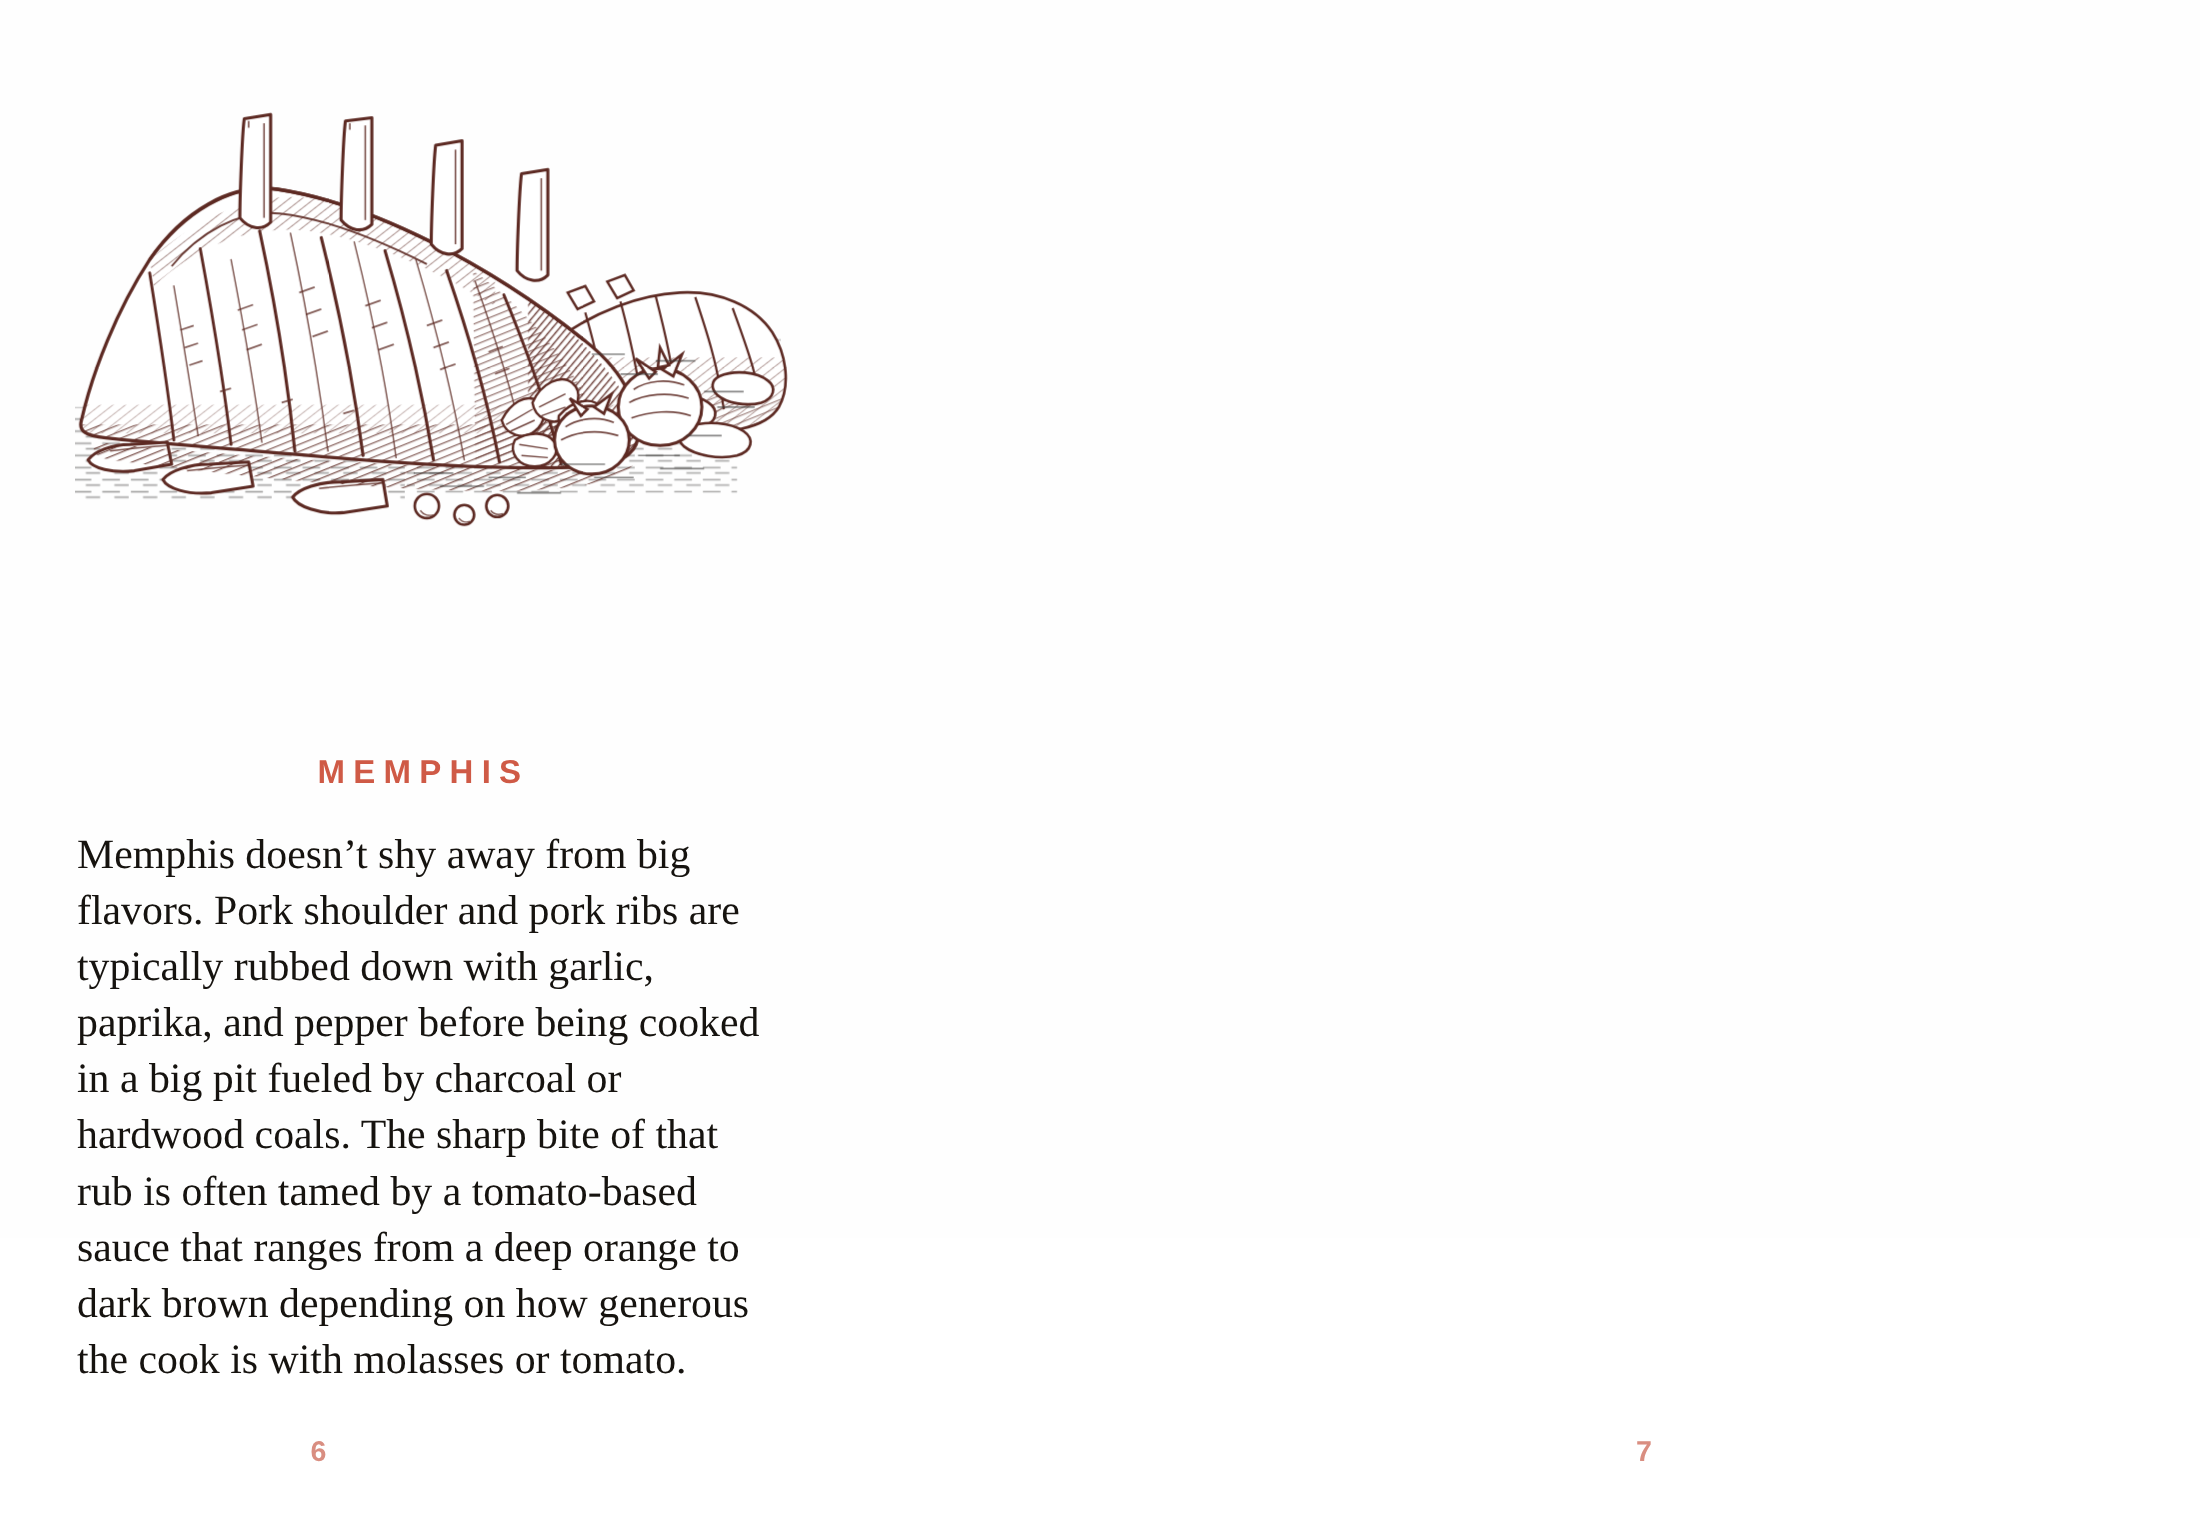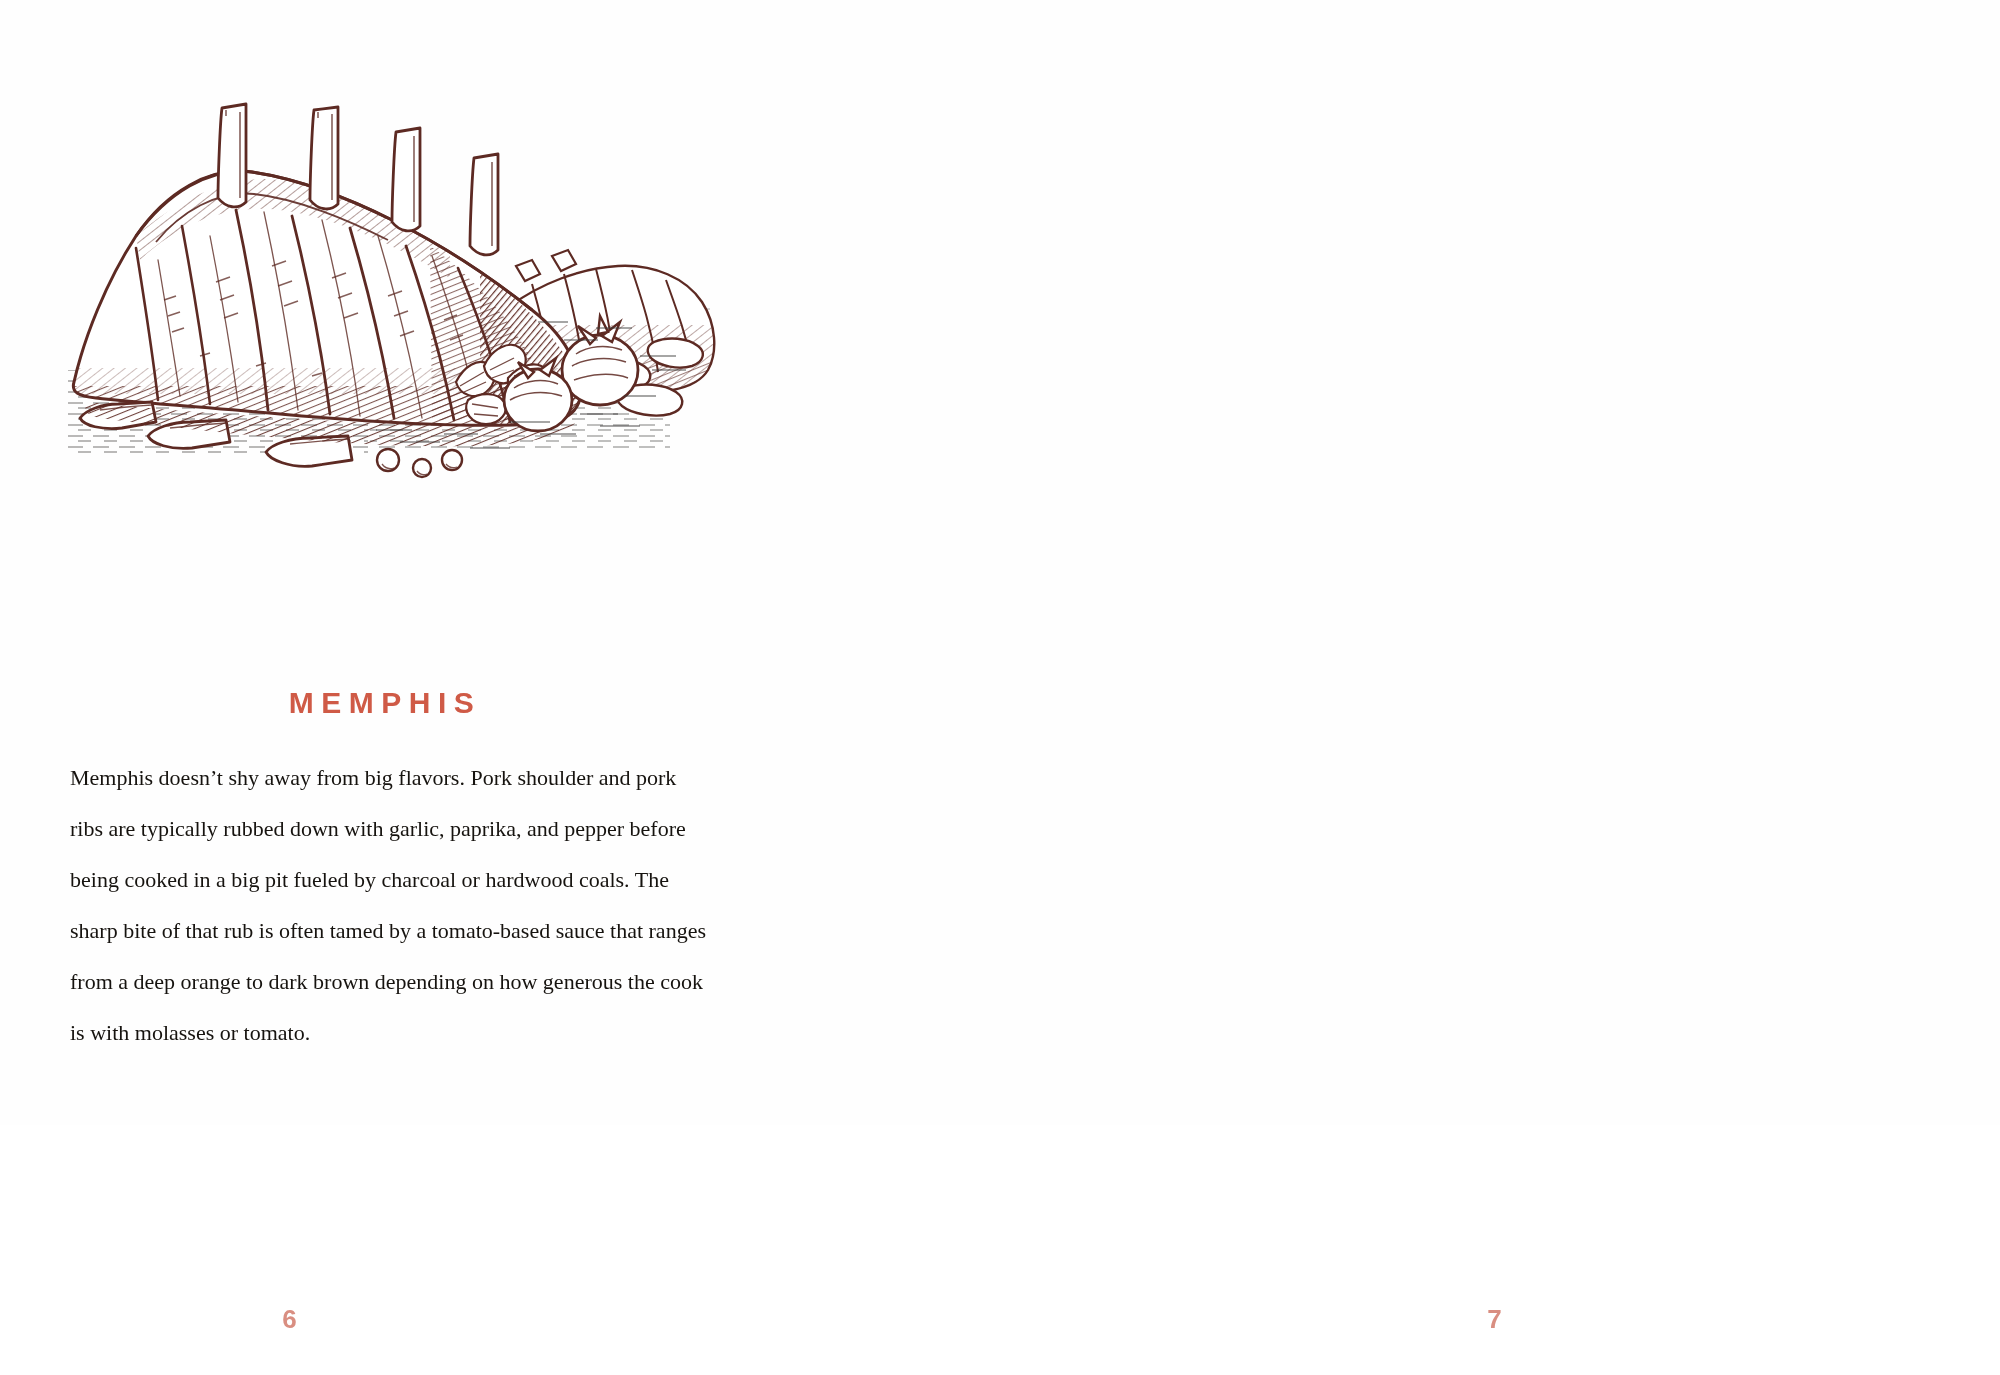--- a/index.html
+++ b/index.html
@@ -50,21 +50,21 @@
     font-family: "Liberation Sans", "DejaVu Sans", sans-serif;
     font-weight: bold;
     font-size: 30px;
     letter-spacing: 7.5px;
     color: #cf5a46;
   }
 
   
   .textblock {
     position: absolute;
-    font-size: 22px;
+    font-size: 38px;
     line-height: 51px;
     color: #16130f;
     text-align: left;
     font-family: "Liberation Serif", "DejaVu Serif", serif;
   }
   .textblock.left-col {
     left: 70px;
     top: 752px;
     width: 640px;
   }

